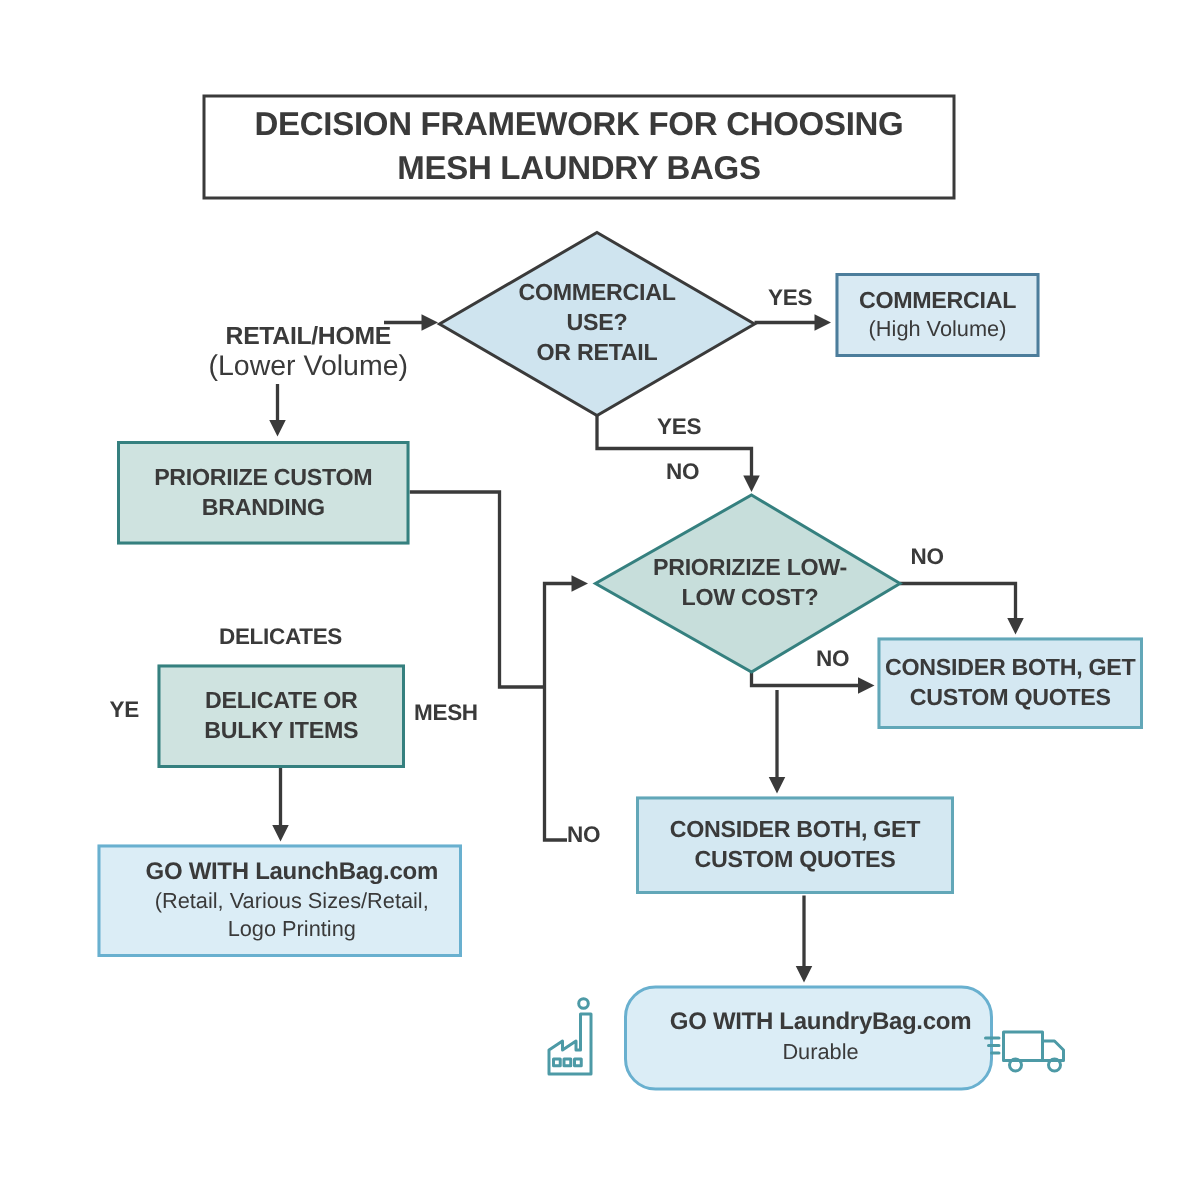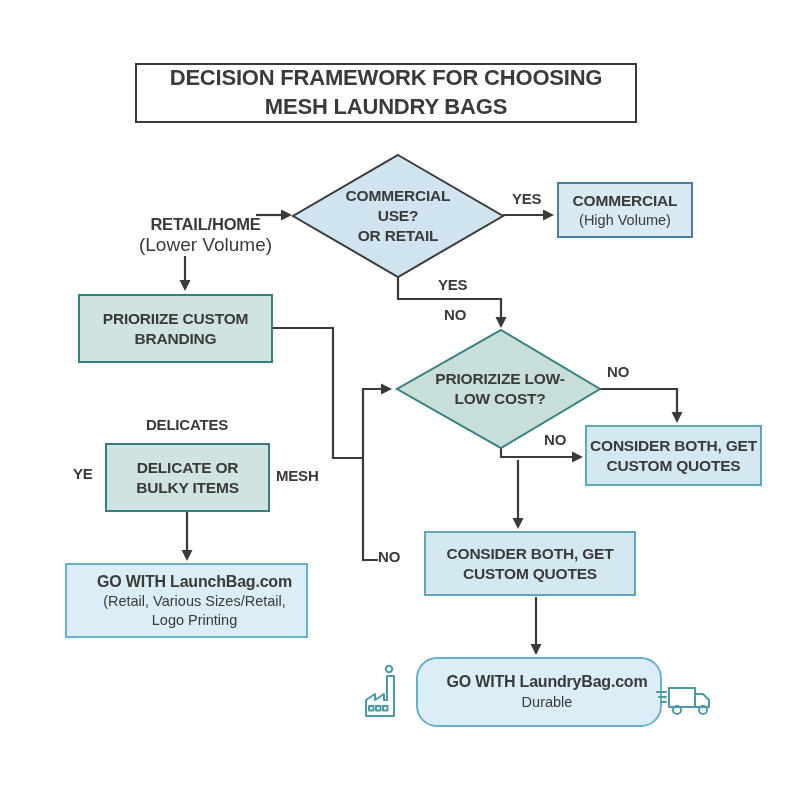--- a/index.html
+++ b/index.html
@@ -10,21 +10,21 @@
   .layer{position:absolute;left:0;top:0;}
   .edge{stroke:var(--ink);stroke-width:2.2;fill:none;}
   .ah{fill:var(--ink);}
   .d1{fill:var(--diamond1-fill);stroke:var(--ink);stroke-width:2;}
   .d2{fill:var(--diamond2-fill);stroke:var(--teal-border);stroke-width:2;}
   .node{
     position:absolute;box-sizing:border-box;display:flex;flex-direction:column;
     justify-content:center;align-items:center;text-align:center;
   }
   .titlebox{
-    left:135px;top:63px;width:502px;height:60px;background:#ffffff;
+    left:135px;top:63px;width:502px;height:70px;background:#ffffff;
     border:2px solid var(--ink);font-size:22px;font-weight:700;line-height:1.3;
     letter-spacing:-0.2px;padding:0 30px;
   }
   .bluebox{background:var(--consider-fill);border:2px solid var(--consider-border);}
   .tealbox{background:var(--teal-fill);border:2px solid var(--teal-border);}
   .gobox{background:var(--go-fill);border:2px solid var(--go-border);padding-left:16px;}
   #commercial-box{left:557px;top:182px;width:136px;height:56px;background:var(--commercial-fill);border:2px solid var(--commercial-border);}
   #prioritize-branding-box{left:78px;top:294px;width:195px;height:69px;}
   #delicate-box{left:105px;top:443px;width:165px;height:69px;}
   #consider-right-box{left:585px;top:425px;width:177px;height:61px;}

